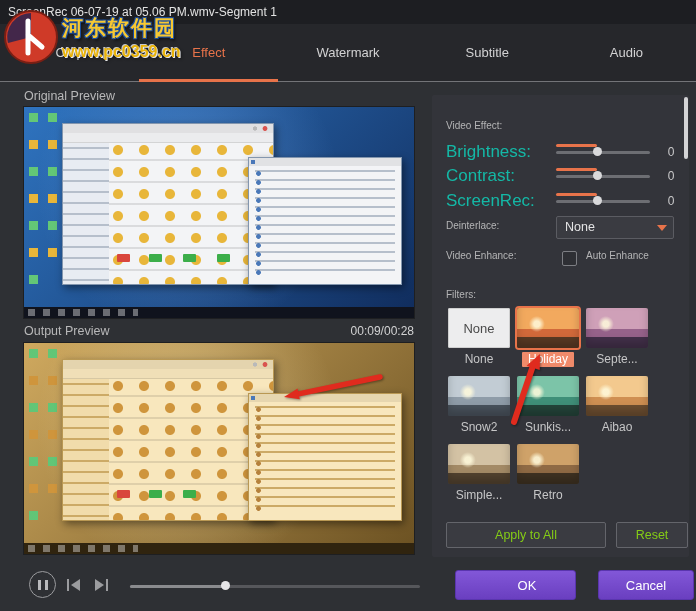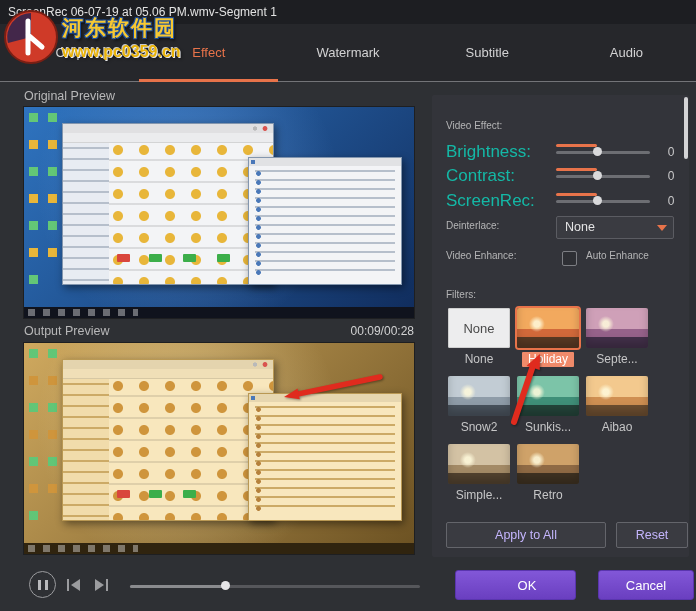--- a/index.html
+++ b/index.html
@@ -119,21 +119,21 @@
   .t-willow{--s:#bdbdbd;--m:#858585;--d:#3f3f3f;}
   .t-simple{--s:#d3c2a4;--m:#a38a66;--d:#52422f;}
   .t-retro{--s:#cfa269;--m:#8f6a44;--d:#3f3222;}
   .fcell.selected .fthumb{box-shadow:0 0 0 2px #e8734a, inset 0 -6px 8px rgba(0,0,0,.22);}
   .flabel{margin-top:4px;height:16px;text-align:center;font-size:12px;color:#c6c6c7;
           white-space:nowrap;overflow:hidden;}
   .flabel span{display:inline-block;line-height:15px;padding:0 2px;}
   .fcell.selected .flabel span{background:#f08a6a;color:#fff;padding:0 6px;border-radius:1px;}
 
   .panel-btn{position:absolute;top:427px;height:26px;background:#3a3b41;border:1px solid #64656b;
-             border-radius:2px;color:#c4b5fd;font-size:12.5px;display:flex;align-items:center;
+             border-radius:2px;color:#84cc16;font-size:12.5px;display:flex;align-items:center;
              justify-content:center;box-sizing:border-box;cursor:pointer;}
   .apply-btn{left:14px;width:160px;}
   .reset-btn{left:184px;width:72px;}
   .scrollthumb{position:absolute;right:1px;top:2px;width:4px;height:62px;background:#d4d4d6;border-radius:2px;}
   .arrow-filter{left:500px;top:350px;z-index:40;}
 
   
   .pause-btn{position:absolute;left:29px;top:571px;width:27px;height:27px;border:1px solid #9b9c9f;
              border-radius:50%;box-sizing:border-box;display:flex;align-items:center;justify-content:center;
              gap:4px;cursor:pointer;}

